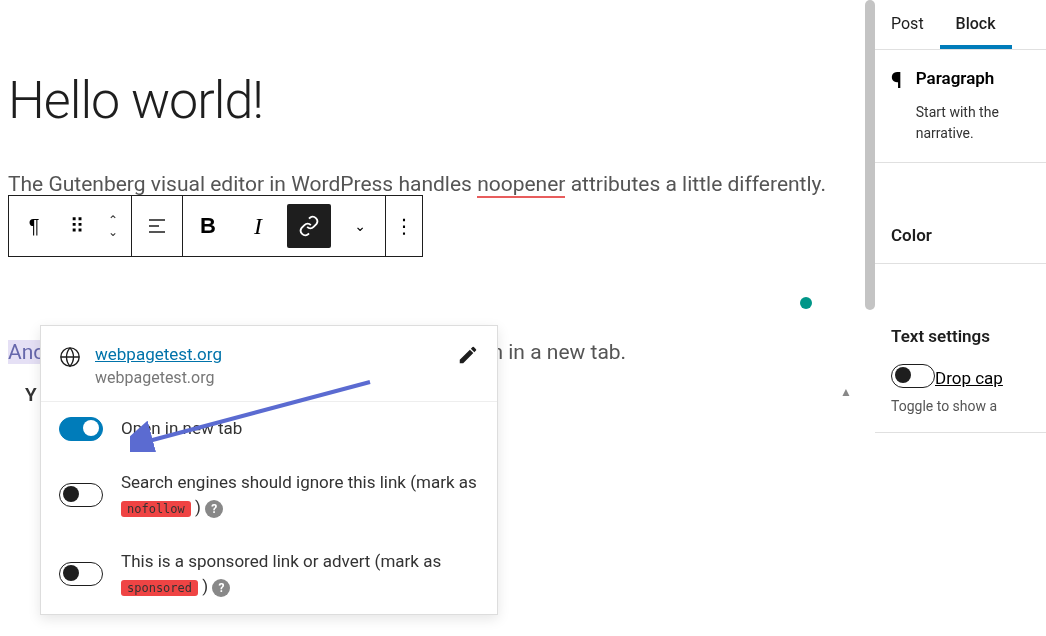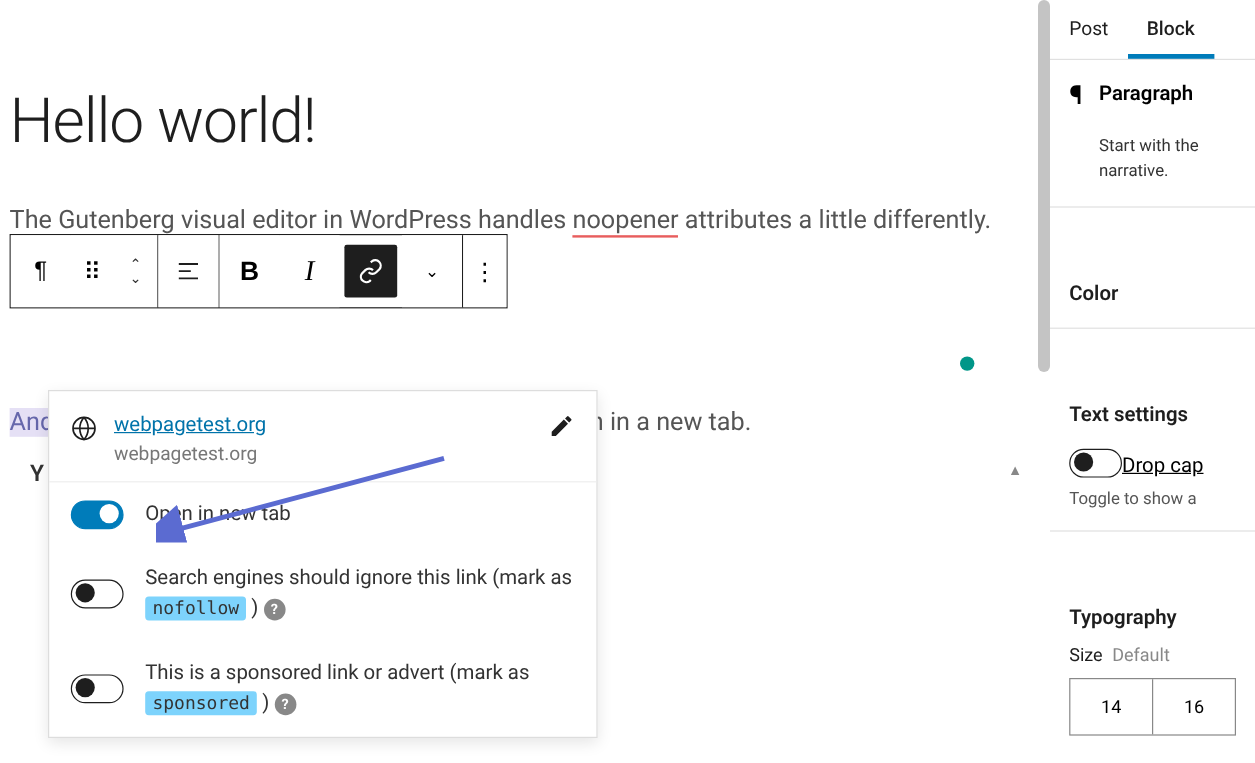--- a/index.html
+++ b/index.html
@@ -26,35 +26,35 @@
 .globe-icon { width: 22px; height: 22px; flex-shrink: 0; margin-top: 2px; }
 .lp-info { flex: 1; }
 .lp-url { color: #0073aa; font-size: 17px; text-decoration: underline; }
 .lp-sub { color: #777; font-size: 16px; margin-top: 4px; }
 .edit-icon { width: 22px; height: 22px; cursor: pointer; }
 .lp-row { display: flex; align-items: center; padding: 14px 18px; gap: 18px; font-size: 17px; color: #333; line-height: 1.5; }
 .toggle { width: 44px; height: 24px; border-radius: 14px; border: 1.5px solid #1e1e1e; position: relative; flex-shrink: 0; background: #fff; cursor: pointer; }
 .toggle .knob { width: 16px; height: 16px; background: #1e1e1e; border-radius: 50%; position: absolute; top: 2px; left: 3px; }
 .toggle.on { background: #007cba; border-color: #007cba; }
 .toggle.on .knob { background: #fff; left: 23px; }
-.code-txt { background: #7dd3fc; padding: 1px 6px; border-radius: 3px; font-family: monospace; font-size: 15px; }
+.code-txt { background: #ef4444; padding: 1px 6px; border-radius: 3px; font-family: monospace; font-size: 12px; }
 .help-icon { display: inline-flex; width: 18px; height: 18px; background: #888; color: #fff; border-radius: 50%; align-items: center; justify-content: center; font-size: 12px; font-weight: bold; vertical-align: middle; }
 .arrow-svg { position: absolute; top: 372px; left: 130px; width: 250px; height: 80px; z-index: 15; pointer-events: none; }
 .keyphrases { position: absolute; top: 614px; left: 60px; font-size: 17px; color: #666; }
 .yoast-y { position: absolute; top: 383px; left: 25px; font-size: 19px; font-weight: 600; color: #333; }
 .sidebar { position: absolute; right: 0; top: 0; width: 171px; height: 562px; background: #fff; }
 .scrollbar-mock { position: absolute; left: -10px; top: 0; width: 10px; height: 310px; background: #c4c4c4; border-radius: 5px; }
 .tabs { display: flex; border-bottom: 1px solid #e0e0e0; }
 .tab { padding: 14px 16px 12px 16px; font-size: 16px; color: #1e1e1e; cursor: pointer; }
 .tab.active { border-bottom: 4px solid #007cba; font-weight: 500; }
 .sb-section { padding: 18px 16px; border-bottom: 1px solid #e0e0e0; }
 .block-head { display: flex; gap: 14px; align-items: flex-start; }
 .pilcrow-icon { font-size: 22px; font-weight: bold; }
 .block-title { font-size: 17px; font-weight: 600; }
-.block-desc { font-size: 14px; color: #333; margin-top: 24px; line-height: 1.5; }
+.block-desc { font-size: 14px; color: #333; margin-top: 14px; line-height: 1.5; }
 .sb-h { font-size: 17px; font-weight: 600; color: #1e1e1e; margin-top: 44px; }
 .sb-row { display: flex; align-items: flex-end; margin-top: 18px; text-decoration: underline; }
 .sb-text { font-size: 17px; }
 .sb-caption { font-size: 14px; color: #555; margin-top: 10px; }
 .size-row { display: flex; align-items: center; gap: 8px; margin-top: 12px; }
 .size-lbl { font-size: 15px; color: #1e1e1e; }
 .size-def { font-size: 15px; color: #888; }
 .size-buttons { display: flex; border: 1px solid #888; margin-top: 10px; }
 .size-btn { flex: 1; padding: 14px 0; text-align: center; font-size: 15px; border-right: 1px solid #888; cursor: pointer; }
 .size-btn:last-child { border-right: none; }
@@ -191,24 +191,13 @@
   <div class="sb-section">
     <div class="sb-h">Text settings</div>
     <div class="sb-row">
       <div class="toggle">
           <div class="knob"></div>
         </div>
       <span class="sb-text">Drop cap</span>
     </div>
     <div class="sb-caption">Toggle to show a</div>
   </div>
-  <div class="sb-section" style="border-bottom:none">
-    <div class="sb-h">Typography</div>
-    <div class="size-row">
-      <span class="size-lbl">Size</span>
-      <span class="size-def">Default</span>
-    </div>
-    <div class="size-buttons">
-      <div class="size-btn">14</div>
-      <div class="size-btn">16</div>
-    </div>
-  </div>
 </div>
 
 </body></html>

